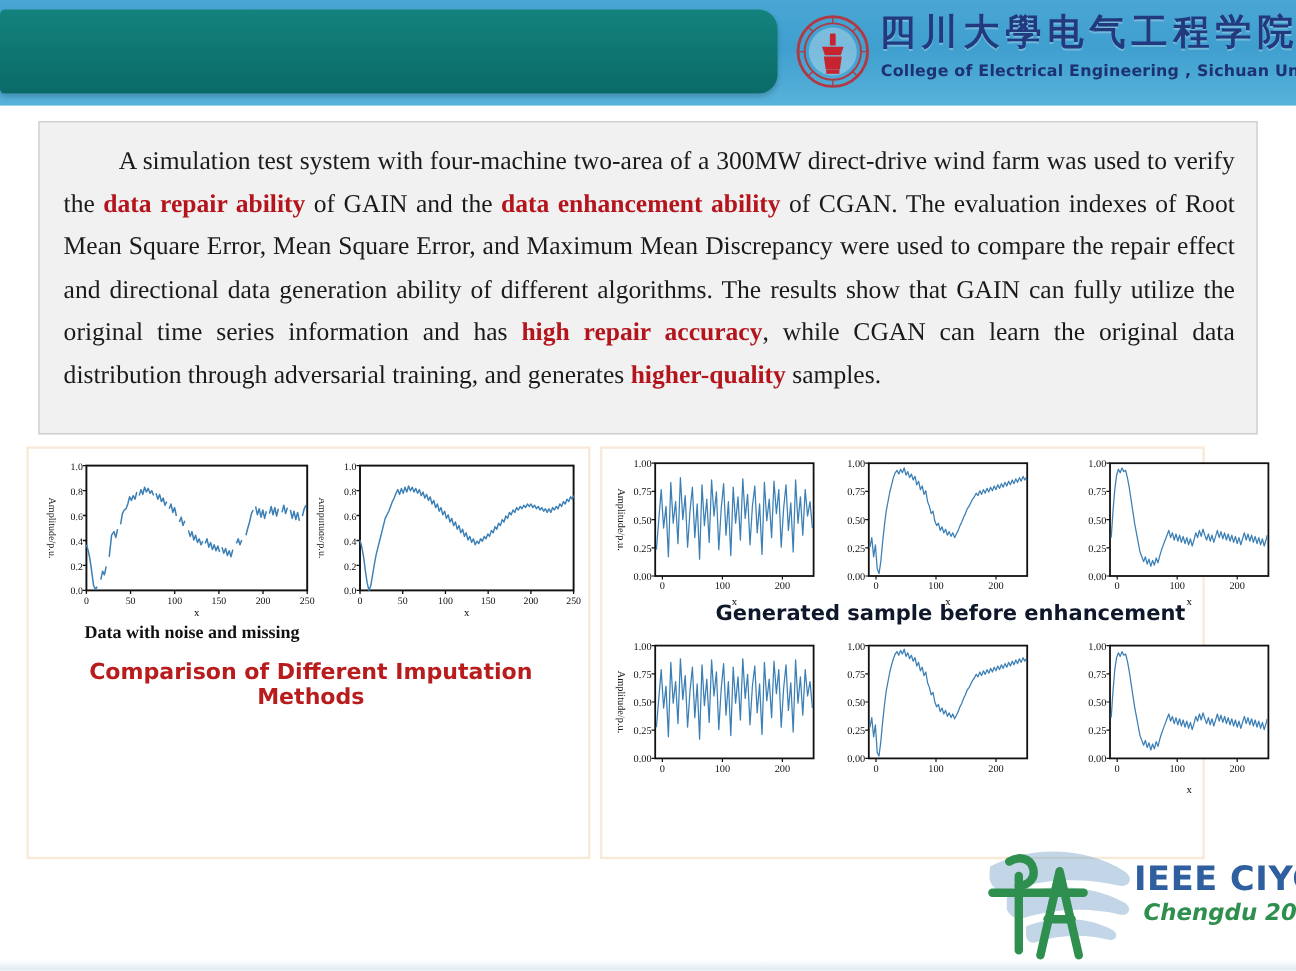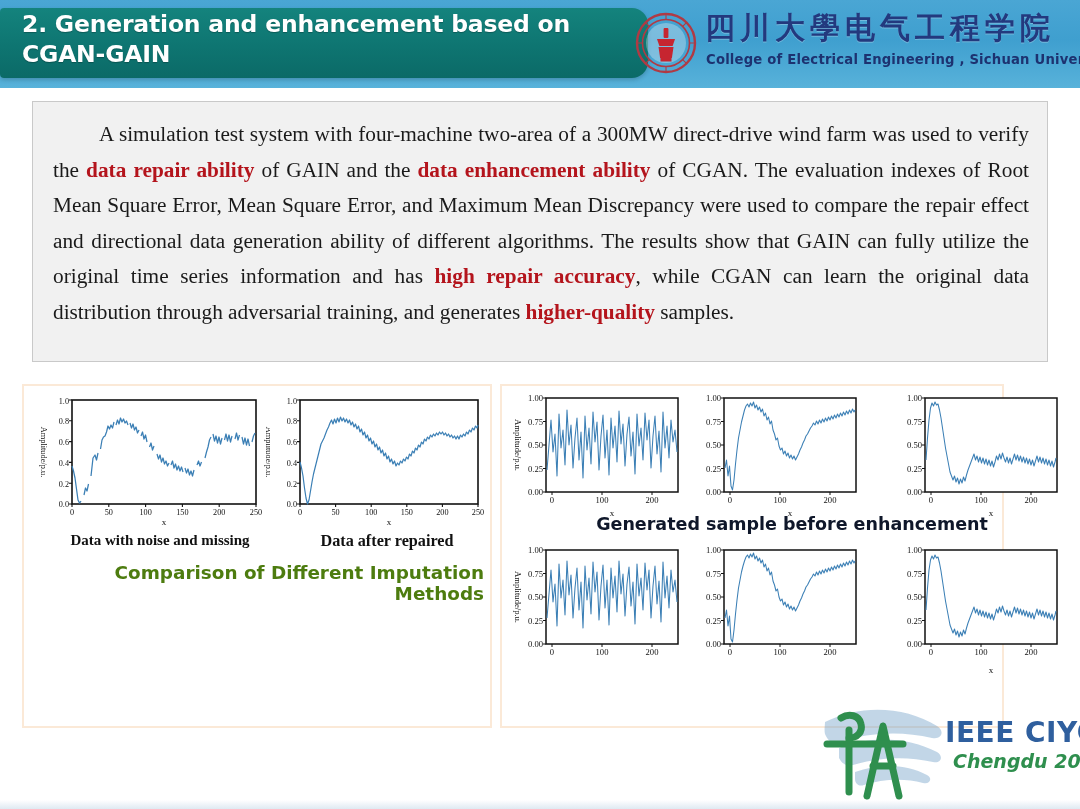--- a/index.html
+++ b/index.html
@@ -28,21 +28,21 @@
     position:absolute;left:22px;top:9px;width:600px;
     color:#ffffff;
     font-family:"DejaVu Sans",sans-serif;
     font-weight:bold;font-size:23.5px;line-height:30px;
     letter-spacing:-0.2px;
     white-space:pre-line;
     text-shadow:0 1px 1px rgba(0,0,0,.25);
   }
 
   
-  #uni-logo{position:absolute;left:635px;top:6px;width:410px;height:76px;}
+  #uni-logo{position:absolute;left:663px;top:6px;width:410px;height:76px;}
   #seal{position:absolute;left:0;top:6px;width:62px;height:62px;}
   #uni-cn{
     position:absolute;left:70px;top:2px;
     color:#23397e;font-family:"DejaVu Sans",sans-serif;
     font-weight:bold;font-size:30px;letter-spacing:5px;
     line-height:40px;white-space:nowrap;
     text-shadow:0 1px 0 rgba(255,255,255,.25);
   }
   #uni-en{
     position:absolute;left:71px;top:46px;
@@ -63,37 +63,37 @@
     color:#1a1a1a;
     text-align:justify;
     text-indent:46px;
     text-justify:inter-word;
   }
   #para-text .hl{color:#b4141c;font-weight:bold;}
 
   
   .panel{
     position:absolute;background:#ffffff;
-    border:2px solid #fbe9d7;box-sizing:border-box;margin-top:12px;
+    border:2px solid #fbe9d7;box-sizing:border-box;
   }
   #panel-left{left:22px;top:372px;width:470px;height:344px;}
   #panel-right{left:500px;top:372px;width:504px;height:344px;}
 
   .plot-wrap{position:absolute;}
   .plot svg{display:block;}
 
   .cap{
     position:absolute;text-align:center;
     font-family:"DejaVu Sans",sans-serif;font-weight:bold;
     color:#0f172a;
   }
   .cap-serif{
     font-family:"Liberation Serif",serif;font-weight:bold;color:#111;
   }
-  .cap-red{color:#4d7c0f;text-align:right;}
+  .cap-red{color:#b91c1c;}
 
   
   #ieee-logo{position:absolute;left:805px;top:700px;width:272px;height:105px;}
   #ieee-name{
     position:absolute;left:140px;top:16px;
     font-family:"DejaVu Sans",sans-serif;font-weight:bold;
     font-size:28px;color:#2f5f9e;letter-spacing:.5px;white-space:nowrap;
   }
   #ieee-sub{
     position:absolute;left:148px;top:50px;
@@ -103,22 +103,20 @@
   #footer-line{
     position:absolute;left:0;top:800px;width:1080px;height:9px;
     background:linear-gradient(180deg,#ffffff 0%,#dfe9f2 100%);
   }
 </style>
 </head>
 <body>
 
 <div id="header">
   <div id="title-pill"></div>
-  <div id="title-text">2. Generation and enhancement based on
-     CGAN-GAIN</div>
 
   <div id="uni-logo">
     <svg id="seal" viewBox="0 0 62 62">
       <circle cx="31" cy="31" r="29" fill="none" stroke="#b03a44" stroke-width="2.4"></circle>
       <circle cx="31" cy="31" r="23.5" fill="none" stroke="#b03a44" stroke-width="1.6"></circle>
       <circle cx="31" cy="31" r="20" fill="#e8f0f7" opacity=".35"></circle>
       <g fill="#c62530">
         <rect x="28.6" y="16" width="4.8" height="10" rx="1"></rect>
         <path d="M22 27h18l-2.4 7H24.4z"></path>
         <path d="M23.5 35h15l-1.6 11h-11.8z"></path>
@@ -232,21 +230,20 @@
                  137 64 138.5 59 140 61 141.5 56 143 58 144.5 53 146 55 147.5 50 149 52 150.5 47
                  152 49 153.5 45 155 47 156.5 43 158 45 159.5 42 161 44 162.5 41 164 43 165.5 40
                  167 42 168.5 40 170 43 171.5 41 173 44 174.5 42 176 45 177.5 43 179 46 180.5 44
                  182 47 183.5 44 185 47 186.5 43 188 45 189.5 42 191 44 192.5 40 194 42 195.5 38
                  197 40 198.5 36 200 38 201.5 34 203 36 204 33"></path>
       </g>
     </svg>
   </div>
 
   <div class="cap cap-serif" style="left:16px;top:146px;width:240px;font-size:15px;">Data with noise and missing</div>
-  <div class="cap cap-serif" style="left:268px;top:146px;width:190px;font-size:16.2px;">Data after repaired</div>
   <div class="cap cap-red" style="left:10px;top:176px;width:450px;font-size:18.4px;">Comparison of Different Imputation Methods</div>
 
 </div>
 
 <div class="panel" id="panel-right">
 
   <div class="plot-wrap plot" style="left:-2px;top:4px;">
     <svg width="190" height="130" viewBox="0 0 190 130">
       <g font-family="Liberation Serif, serif" fill="#111">
         <rect x="46" y="8" width="132" height="94" fill="#fff" stroke="#111" stroke-width="1.5"></rect>

